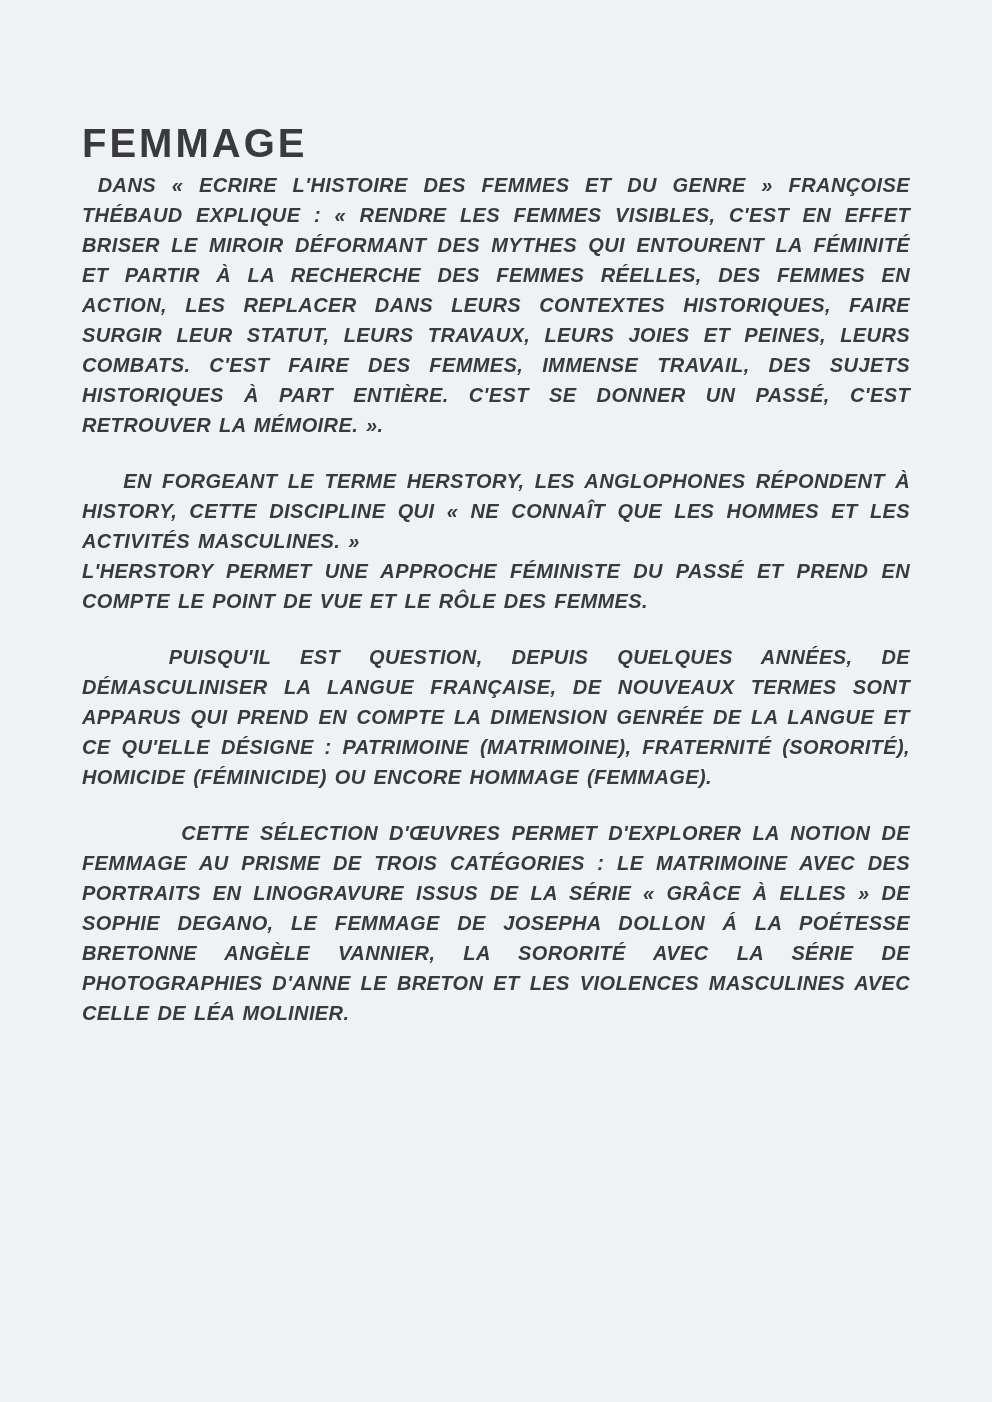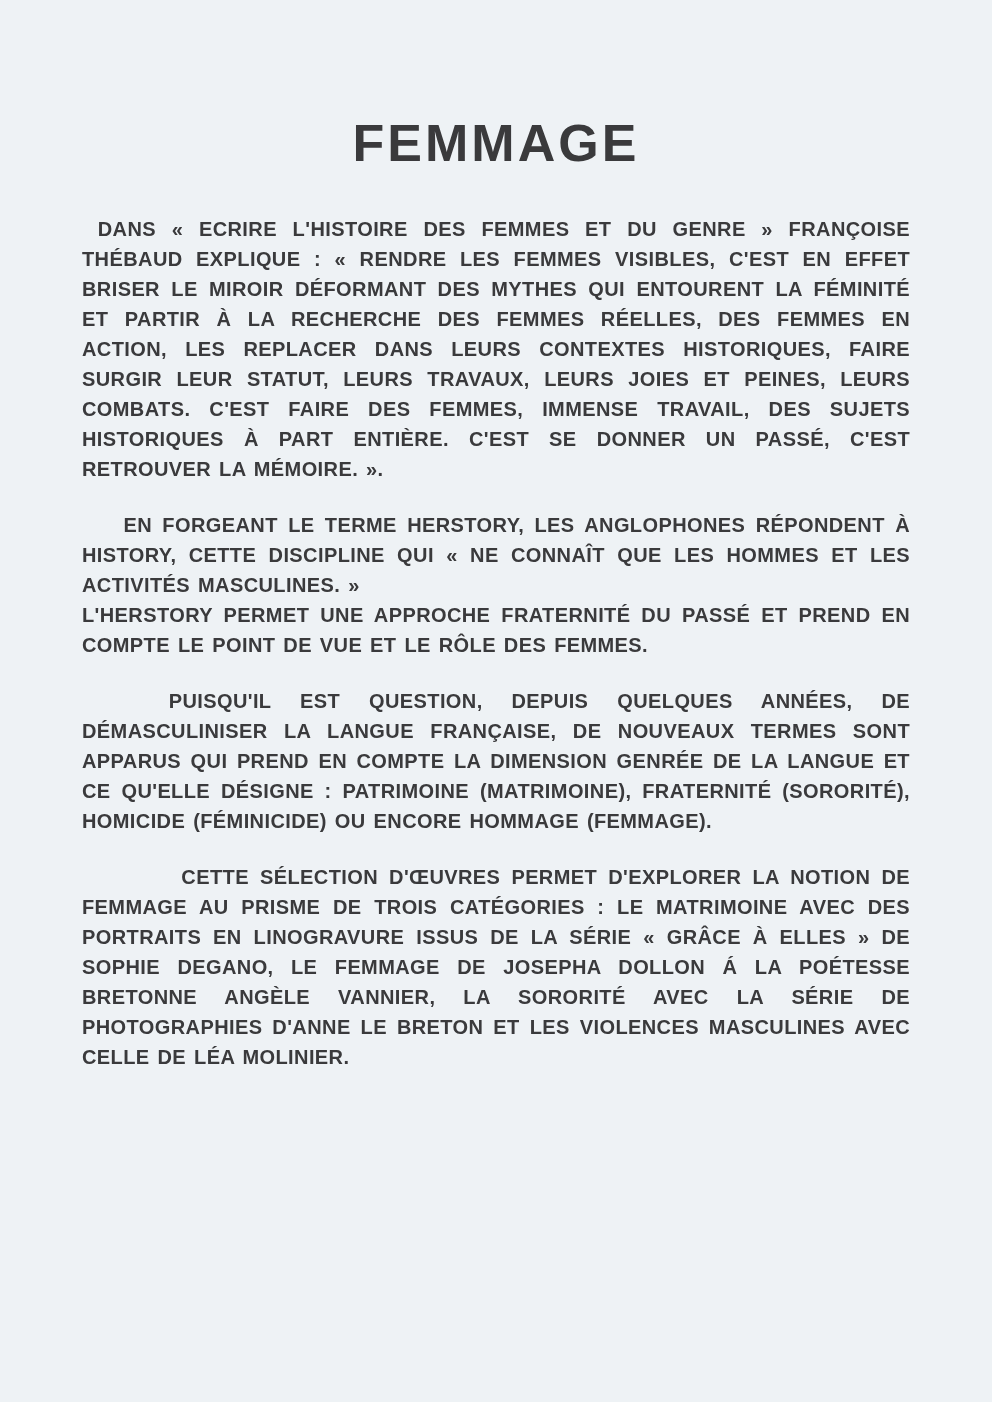--- a/index.html
+++ b/index.html
@@ -16,29 +16,28 @@
     color: var(--ink);
     overflow: hidden;
   }
   .sheet {
     width: 992px;
     height: 1402px;
     padding: 0 82px;
   }
   .page-title {
     margin: 116px 0 0 0;
-    text-align: center;
-    font-size: 52px;
+    font-size: 40px;
     line-height: 54px;
     font-weight: 700;
     letter-spacing: 3px;
     color: var(--ink);
   }
   .body-text {
-    margin-top: 44px;
+    font-style: italic;
   }
   .para {
     margin: 0 0 26px 0;
     font-size: 20px;
     line-height: 30px;
     font-weight: 700;
     letter-spacing: 0.4px;
     word-spacing: 2px;
     color: var(--ink);
     text-align: justify;
@@ -47,17 +46,17 @@
   }
 </style>
 </head>
 <body>
 
 <main class="sheet">
   <h1 class="page-title">FEMMAGE</h1>
   <section class="body-text">
       <p class="para"> DANS « ECRIRE L'HISTOIRE DES FEMMES ET DU GENRE » FRANÇOISE THÉBAUD EXPLIQUE : « RENDRE LES FEMMES VISIBLES, C'EST EN EFFET BRISER LE MIROIR DÉFORMANT DES MYTHES QUI ENTOURENT LA FÉMINITÉ ET PARTIR À LA RECHERCHE DES FEMMES RÉELLES, DES FEMMES EN ACTION, LES REPLACER DANS LEURS CONTEXTES HISTORIQUES, FAIRE SURGIR LEUR STATUT, LEURS TRAVAUX, LEURS JOIES ET PEINES, LEURS COMBATS. C'EST FAIRE DES FEMMES, IMMENSE TRAVAIL, DES SUJETS HISTORIQUES À PART ENTIÈRE. C'EST SE DONNER UN PASSÉ, C'EST RETROUVER LA MÉMOIRE. ».</p>
       <p class="para">    EN FORGEANT LE TERME HERSTORY, LES ANGLOPHONES RÉPONDENT À HISTORY, CETTE DISCIPLINE QUI « NE CONNAÎT QUE LES HOMMES ET LES ACTIVITÉS MASCULINES. »
-L'HERSTORY PERMET UNE APPROCHE FRATERNITÉ DU PASSÉ ET PREND EN COMPTE LE POINT DE VUE ET LE RÔLE DES FEMMES.</p>
+L'HERSTORY PERMET UNE APPROCHE FÉMINISTE DU PASSÉ ET PREND EN COMPTE LE POINT DE VUE ET LE RÔLE DES FEMMES.</p>
       <p class="para">   PUISQU'IL EST QUESTION, DEPUIS QUELQUES ANNÉES, DE DÉMASCULINISER LA LANGUE FRANÇAISE, DE NOUVEAUX TERMES SONT APPARUS QUI PREND EN COMPTE LA DIMENSION GENRÉE DE LA LANGUE ET CE QU'ELLE DÉSIGNE : PATRIMOINE (MATRIMOINE), FRATERNITÉ (SORORITÉ), HOMICIDE (FÉMINICIDE) OU ENCORE HOMMAGE (FEMMAGE).</p>
       <p class="para">         CETTE SÉLECTION D'ŒUVRES PERMET D'EXPLORER LA NOTION DE FEMMAGE AU PRISME DE TROIS CATÉGORIES : LE MATRIMOINE AVEC DES PORTRAITS EN LINOGRAVURE ISSUS DE LA SÉRIE « GRÂCE À ELLES » DE SOPHIE DEGANO, LE FEMMAGE DE JOSEPHA DOLLON Á LA POÉTESSE BRETONNE ANGÈLE VANNIER, LA SORORITÉ AVEC LA SÉRIE DE PHOTOGRAPHIES D'ANNE LE BRETON ET LES VIOLENCES MASCULINES AVEC CELLE DE LÉA MOLINIER.</p>
     </section>
 </main>
 
 </body></html>

